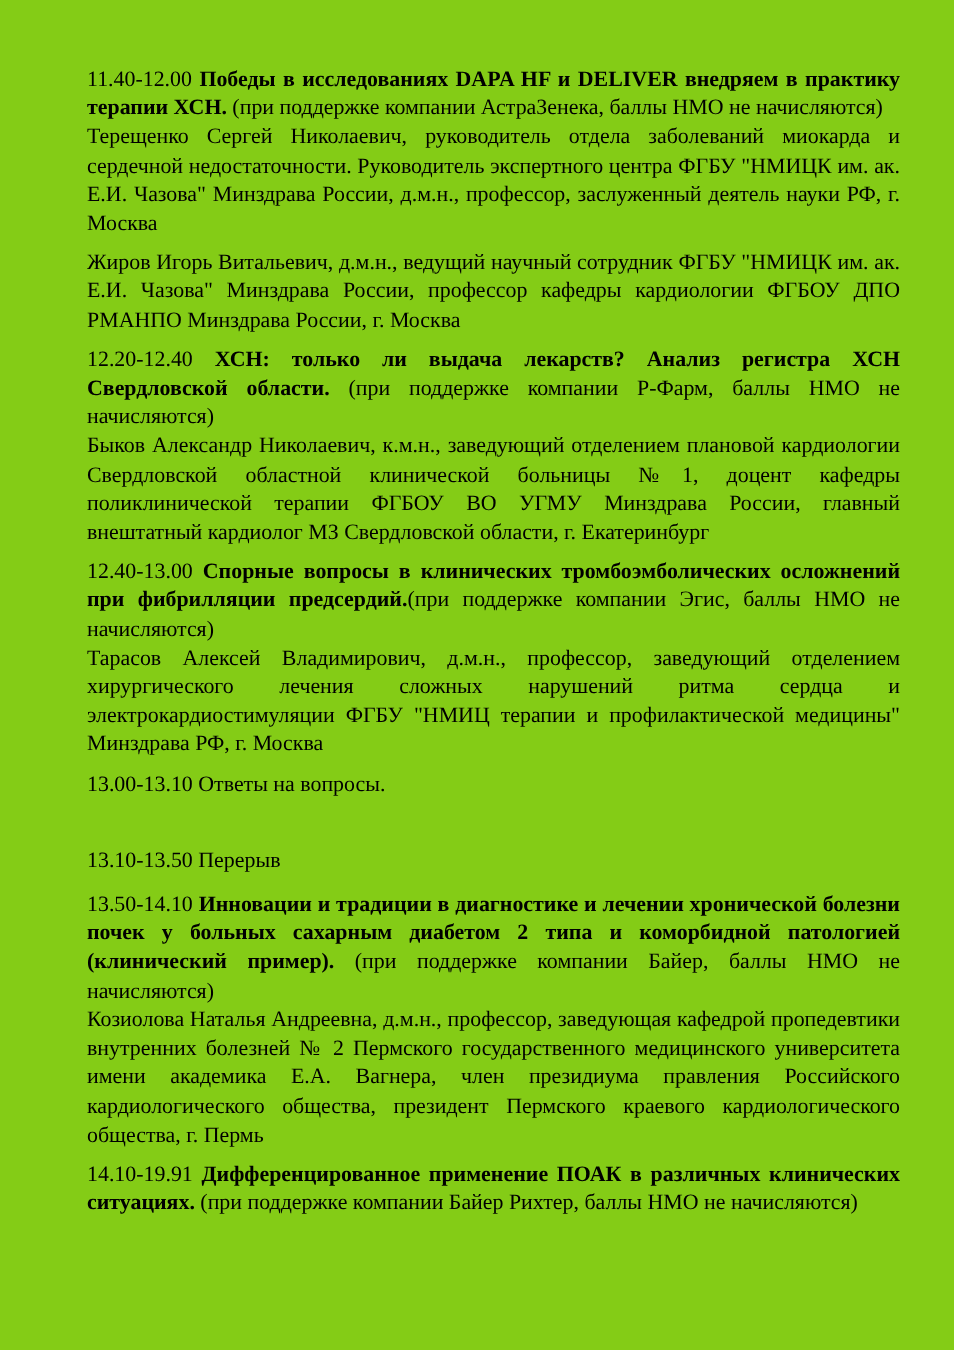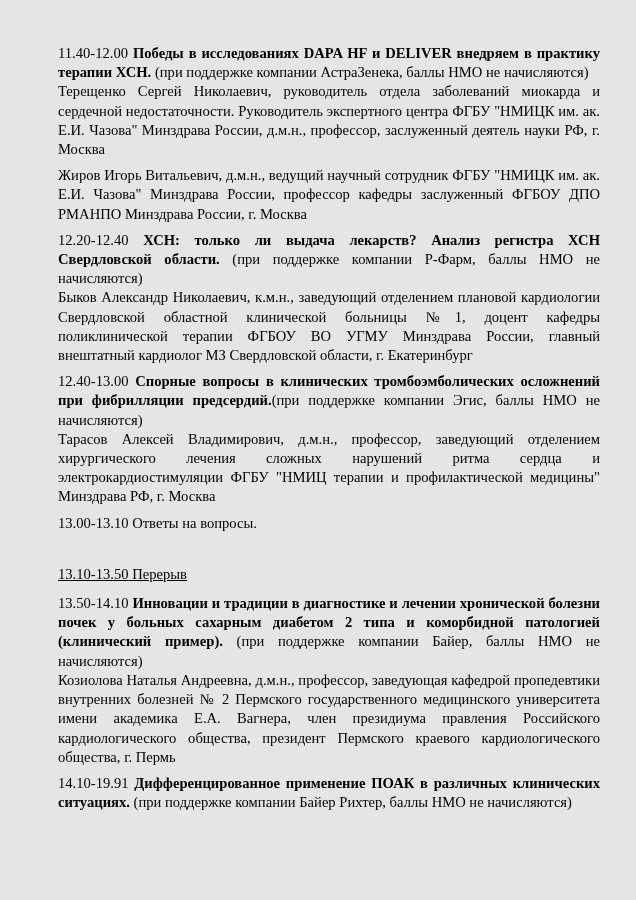--- a/index.html
+++ b/index.html
@@ -4,52 +4,52 @@
 <style>
   html, body {
     margin: 0;
     padding: 0;
     background: #ffffff;
   }
   .page {
     box-sizing: border-box;
     width: 636px;
     height: 900px;
-    background: #e5e5e5;
+    background: #84cc16;
     padding: 44px 36px 20px 58px;
     font-family: "Liberation Serif", "DejaVu Serif", serif;
     font-size: 14.6px;
     color: #000000;
     overflow: hidden;
   }
   p {
     margin: 0;
     text-align: justify;
     line-height: 19.2px;
   }
   .session { margin-bottom: 7px; }
   .session.gap-lg { margin-bottom: 32px; }
-  .session.gap-md { margin-bottom: 10px; text-decoration: underline; }
+  .session.gap-md { margin-bottom: 10px; }
   .title { font-weight: bold; }
 </style>
 </head>
 <body>
 
 <main class="page">
 
   <section class="session">
     <p class="head">
       <span class="time">11.40-12.00</span>
       <b class="title">Победы в исследованиях DAPA HF и DELIVER внедряем в практику терапии ХСН.</b><span class="support"> (при поддержке компании АстраЗенека, баллы НМО не начисляются)</span><span class="plain"></span>
     </p>
     <p class="speaker">Терещенко Сергей Николаевич, руководитель отдела заболеваний миокарда и сердечной недостаточности. Руководитель экспертного центра ФГБУ "НМИЦК им. ак. Е.И. Чазова" Минздрава России, д.м.н., профессор, заслуженный деятель науки РФ, г. Москва</p>
   </section>
 
   <section class="session">
-    <p class="speaker">Жиров Игорь Витальевич, д.м.н., ведущий научный сотрудник ФГБУ "НМИЦК им. ак. Е.И. Чазова" Минздрава России, профессор кафедры заслуженный ФГБОУ ДПО РМАНПО Минздрава России, г. Москва</p>
+    <p class="speaker">Жиров Игорь Витальевич, д.м.н., ведущий научный сотрудник ФГБУ "НМИЦК им. ак. Е.И. Чазова" Минздрава России, профессор кафедры кардиологии ФГБОУ ДПО РМАНПО Минздрава России, г. Москва</p>
   </section>
 
   <section class="session">
     <p class="head">
       <span class="time">12.20-12.40</span>
       <b class="title">ХСН: только ли выдача лекарств? Анализ регистра ХСН Свердловской области.</b><span class="support"> (при поддержке компании Р-Фарм, баллы НМО не начисляются)</span><span class="plain"></span>
     </p>
     <p class="speaker">Быков Александр Николаевич, к.м.н., заведующий отделением плановой кардиологии Свердловской областной клинической больницы №1, доцент кафедры поликлинической терапии ФГБОУ ВО УГМУ Минздрава России, главный внештатный кардиолог МЗ Свердловской области, г. Екатеринбург</p>
   </section>
 

